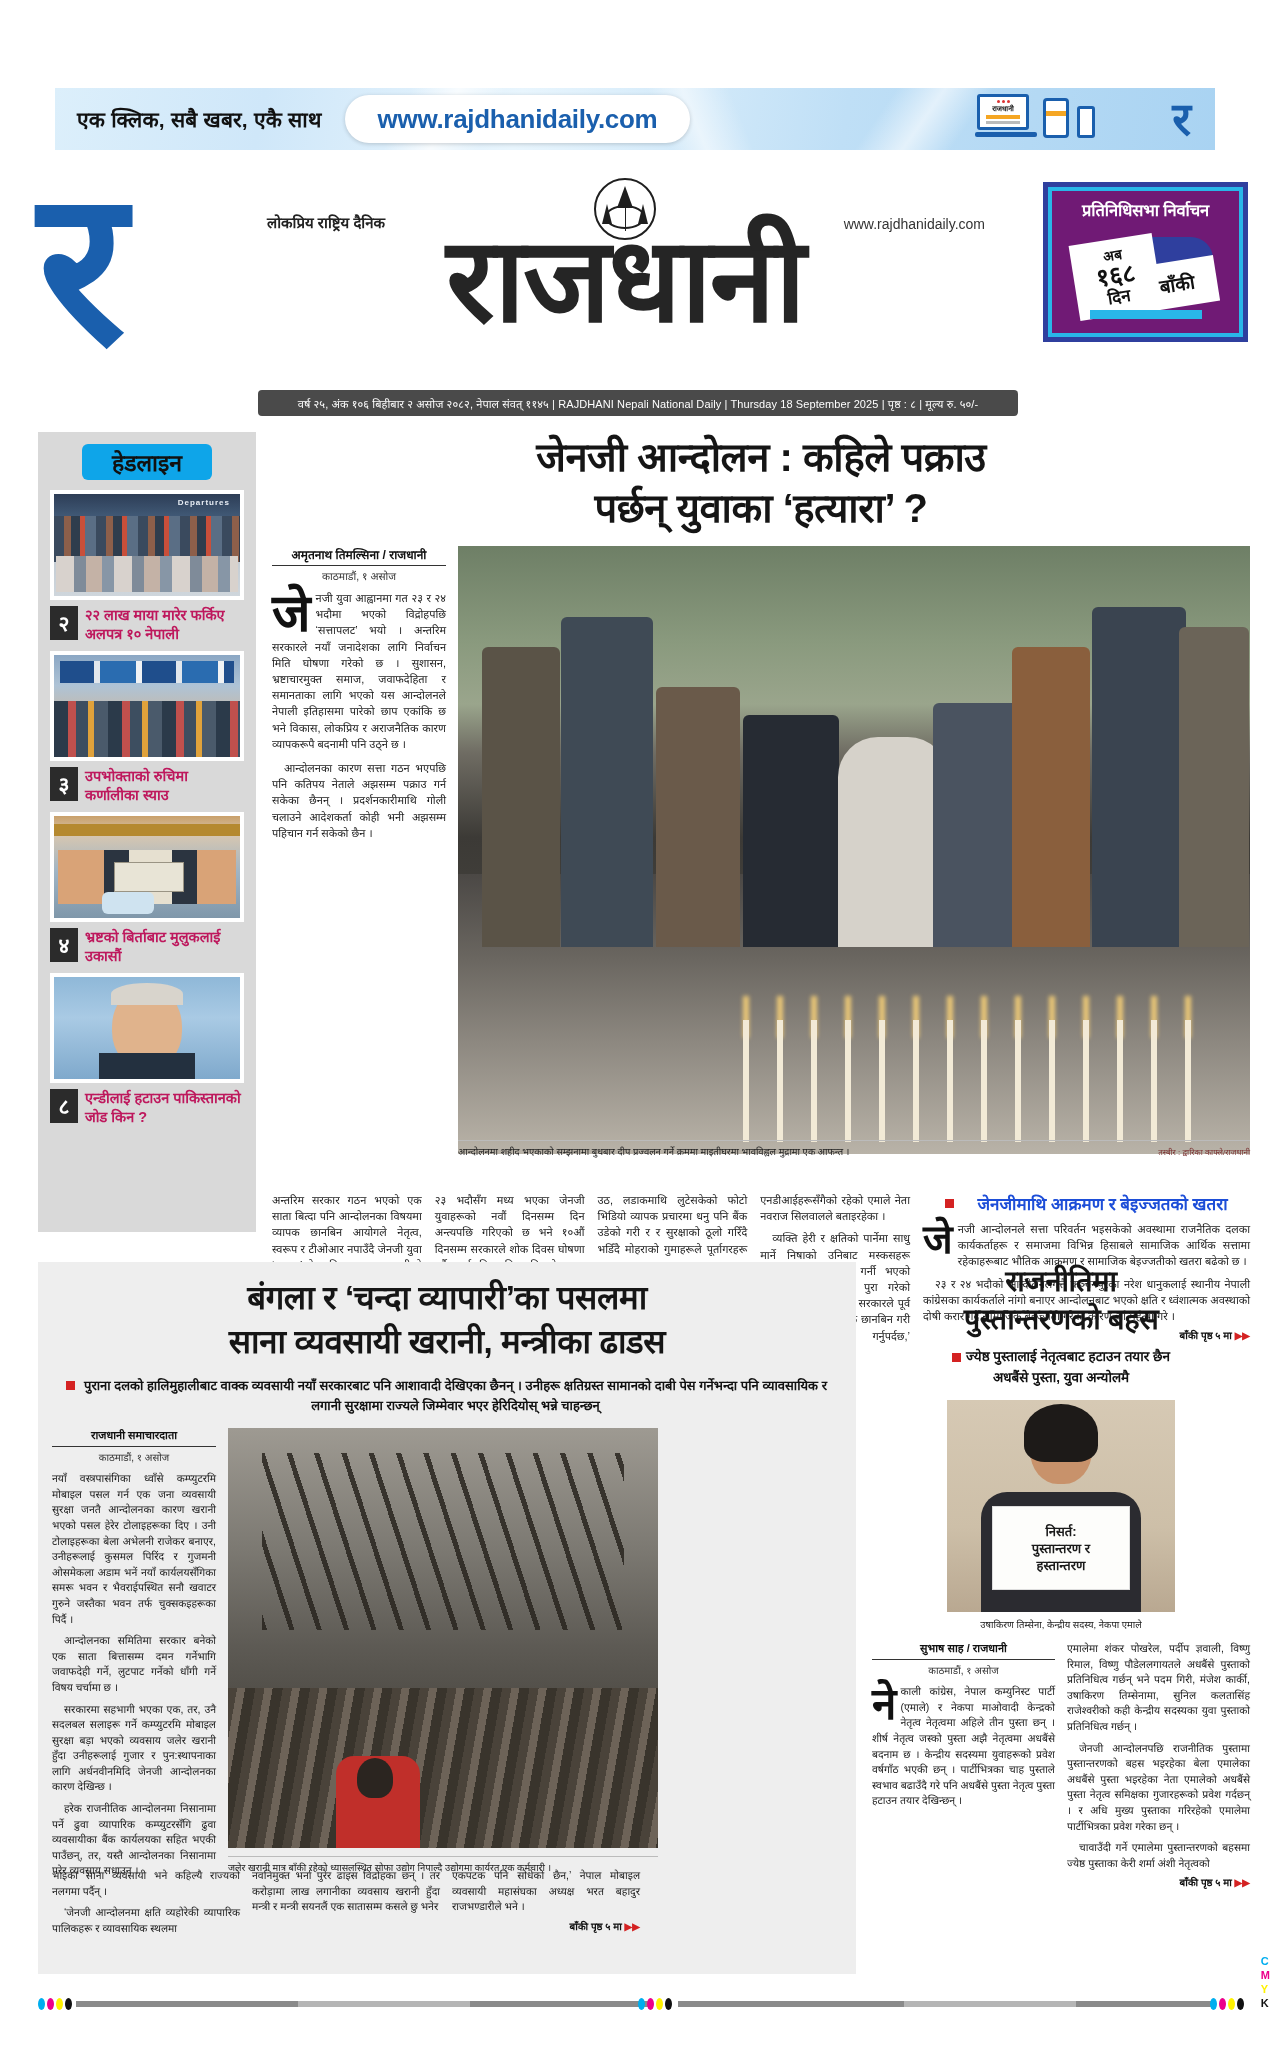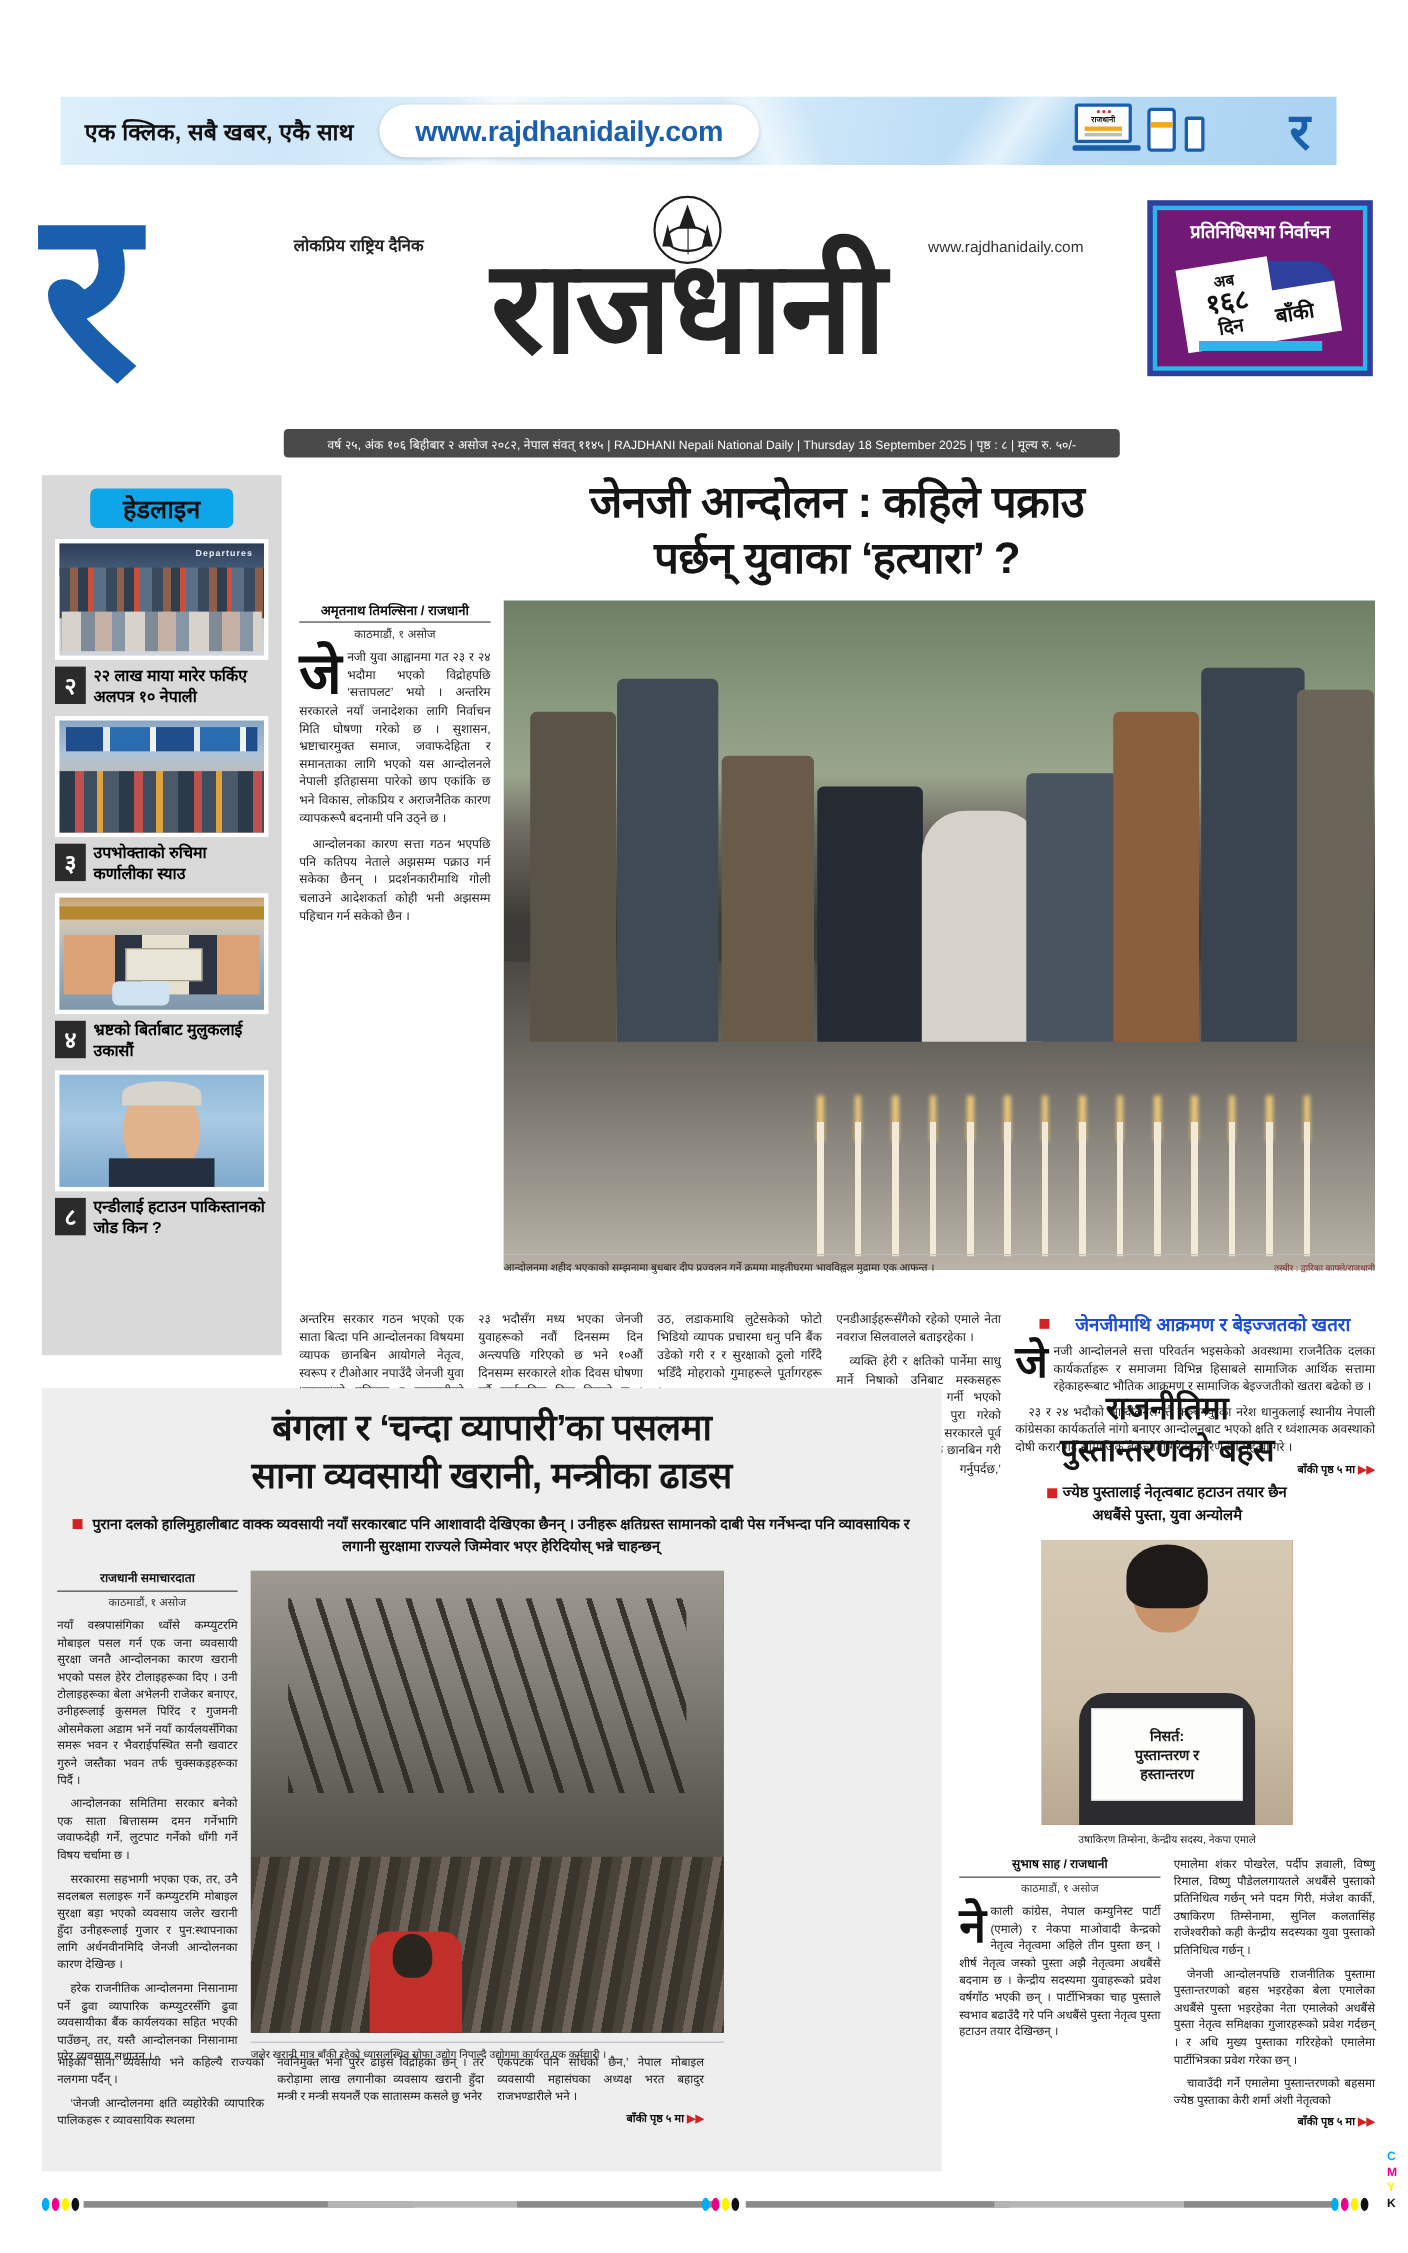--- a/index.html
+++ b/index.html
@@ -176,21 +176,21 @@
     font-size:23px;font-weight:800;color:#111;
   }
   .sb-item{ padding:0 12px 8px; }
   .sb-photo{ width:100%; height:110px; background:#fff; padding:4px; }
   .sb-photo .ph{ width:100%; height:100%; position:relative; overflow:hidden; }
   .sb-cap{ display:flex; gap:7px; align-items:flex-start; margin-top:6px; }
   .sb-num{
     flex:0 0 auto; width:28px;height:34px;background:#2b2b2b;color:#fff;
     font-size:21px;font-weight:800;display:flex;align-items:center;justify-content:center;
   }
-  .sb-txt{ font-size:14.5px; font-weight:700; color:#000000; line-height:1.28; }
+  .sb-txt{ font-size:14.5px; font-weight:700; color:#be185d; line-height:1.28; }
 
   
   .ph-airport{background:linear-gradient(#2d3d56 0%,#46617f 28%,#b9c3cc 30%,#cfd6dc 100%);}
   .ph-airport:after{content:"Departures";position:absolute;right:10px;top:4px;color:#e8eef5;font-size:8px;font-weight:700;letter-spacing:1px;}
   .ph-airport .people{position:absolute;left:0;right:0;top:22px;height:46px;
     background:repeating-linear-gradient(90deg,#3a4a5e 0 10px,#8d5f4a 10px 17px,#2f3d4d 17px 26px,#c94f3a 26px 31px,#5a6e85 31px 42px);}
   .ph-airport .bags{position:absolute;left:2px;right:2px;bottom:4px;height:36px;
     background:repeating-linear-gradient(90deg,#d8d2cd 0 18px,#7f8b99 18px 30px,#c4b2a6 30px 46px,#8796a6 46px 58px);}
   .ph-market{background:linear-gradient(#8ba7c4 0%,#aec3d6 30%,#c7b9a8 60%,#b39a83 100%);}
   .ph-market .sign{position:absolute;left:6px;top:6px;right:6px;height:22px;
@@ -295,21 +295,21 @@
   .rcol{ position:absolute; left:872px; top:1262px; width:378px; }
   .r-head{
     text-align:center; font-size:29px; line-height:38px; font-weight:800; color:#151515;
     letter-spacing:-.4px;
   }
   .r-kicker{
     margin-top:8px; font-size:13.5px; line-height:21px; font-weight:700; color:#111; text-align:center;
   }
   .r-kicker .sq{ display:inline-block; vertical-align:middle; margin-right:5px; }
   .r-photo{
-    margin:12px auto 0; width:228px; height:259px; background:#c2410c; position:relative; overflow:hidden;
+    margin:12px auto 0; width:228px; height:212px; background:#eab308; position:relative; overflow:hidden;
   }
   .rp-bg{position:absolute;inset:0;background:linear-gradient(#d6c9b4 0%,#cdbfa8 60%,#b9a891 100%);}
   .rp-torso{position:absolute;left:50%;transform:translateX(-50%);bottom:0;width:160px;height:120px;background:#2b2b30;border-radius:26px 26px 0 0;}
   .rp-head{position:absolute;left:50%;transform:translateX(-50%);top:10px;width:62px;height:74px;background:#c8926b;border-radius:50% 50% 45% 45%;}
   .rp-hair{position:absolute;left:50%;transform:translateX(-50%);top:4px;width:74px;height:58px;background:#1d1a18;border-radius:50% 50% 28% 28%;}
   .rp-sign{
     position:absolute;left:50%;transform:translateX(-50%);bottom:22px;
     width:138px;height:84px;background:#fdfdfb;border:1px solid #ddd;
     display:flex;flex-direction:column;align-items:center;justify-content:center;
     font-size:13px;line-height:17px;color:#1a1a1a;font-weight:600;text-align:center;

